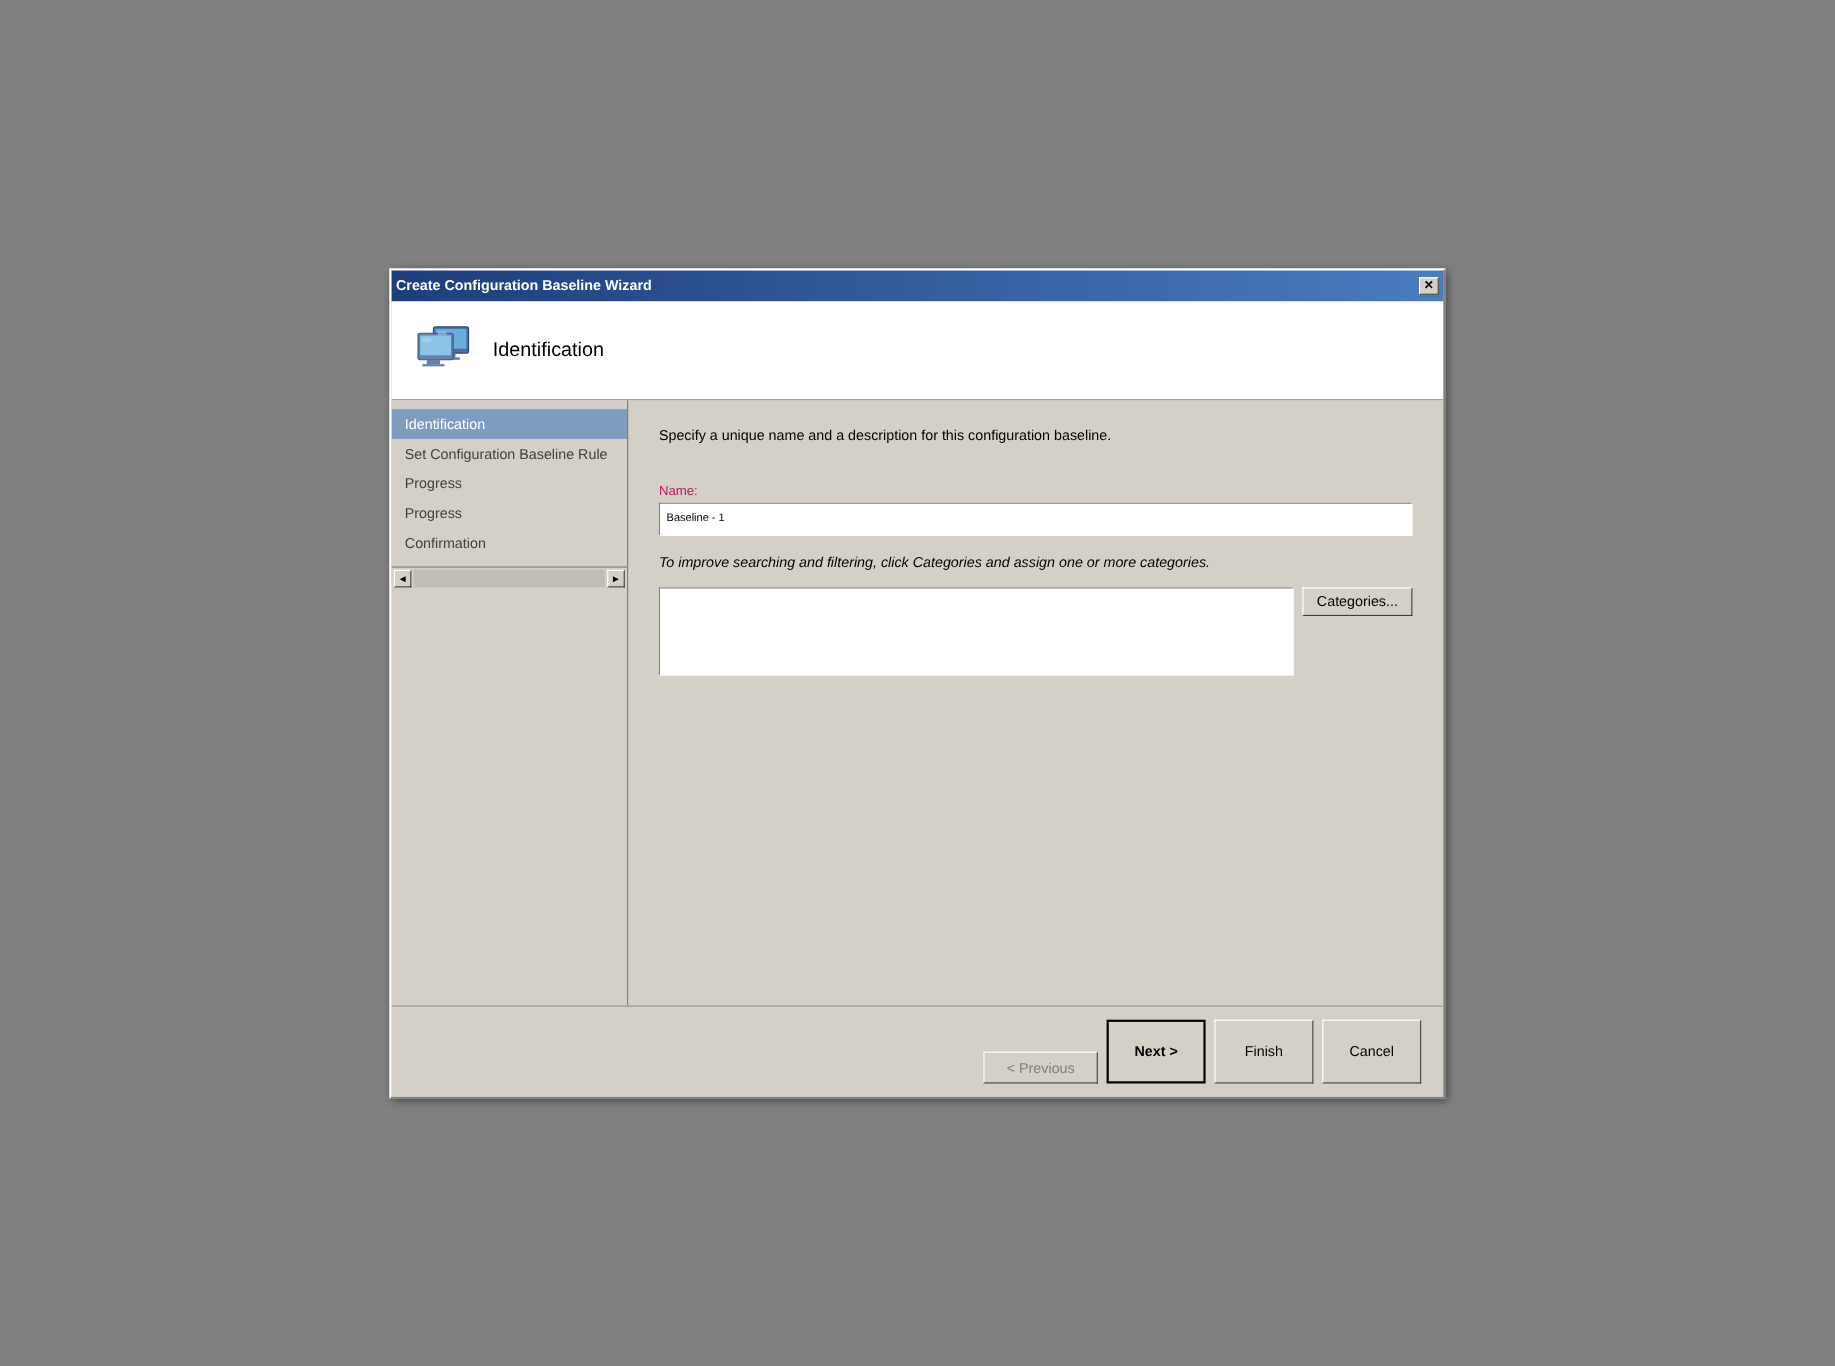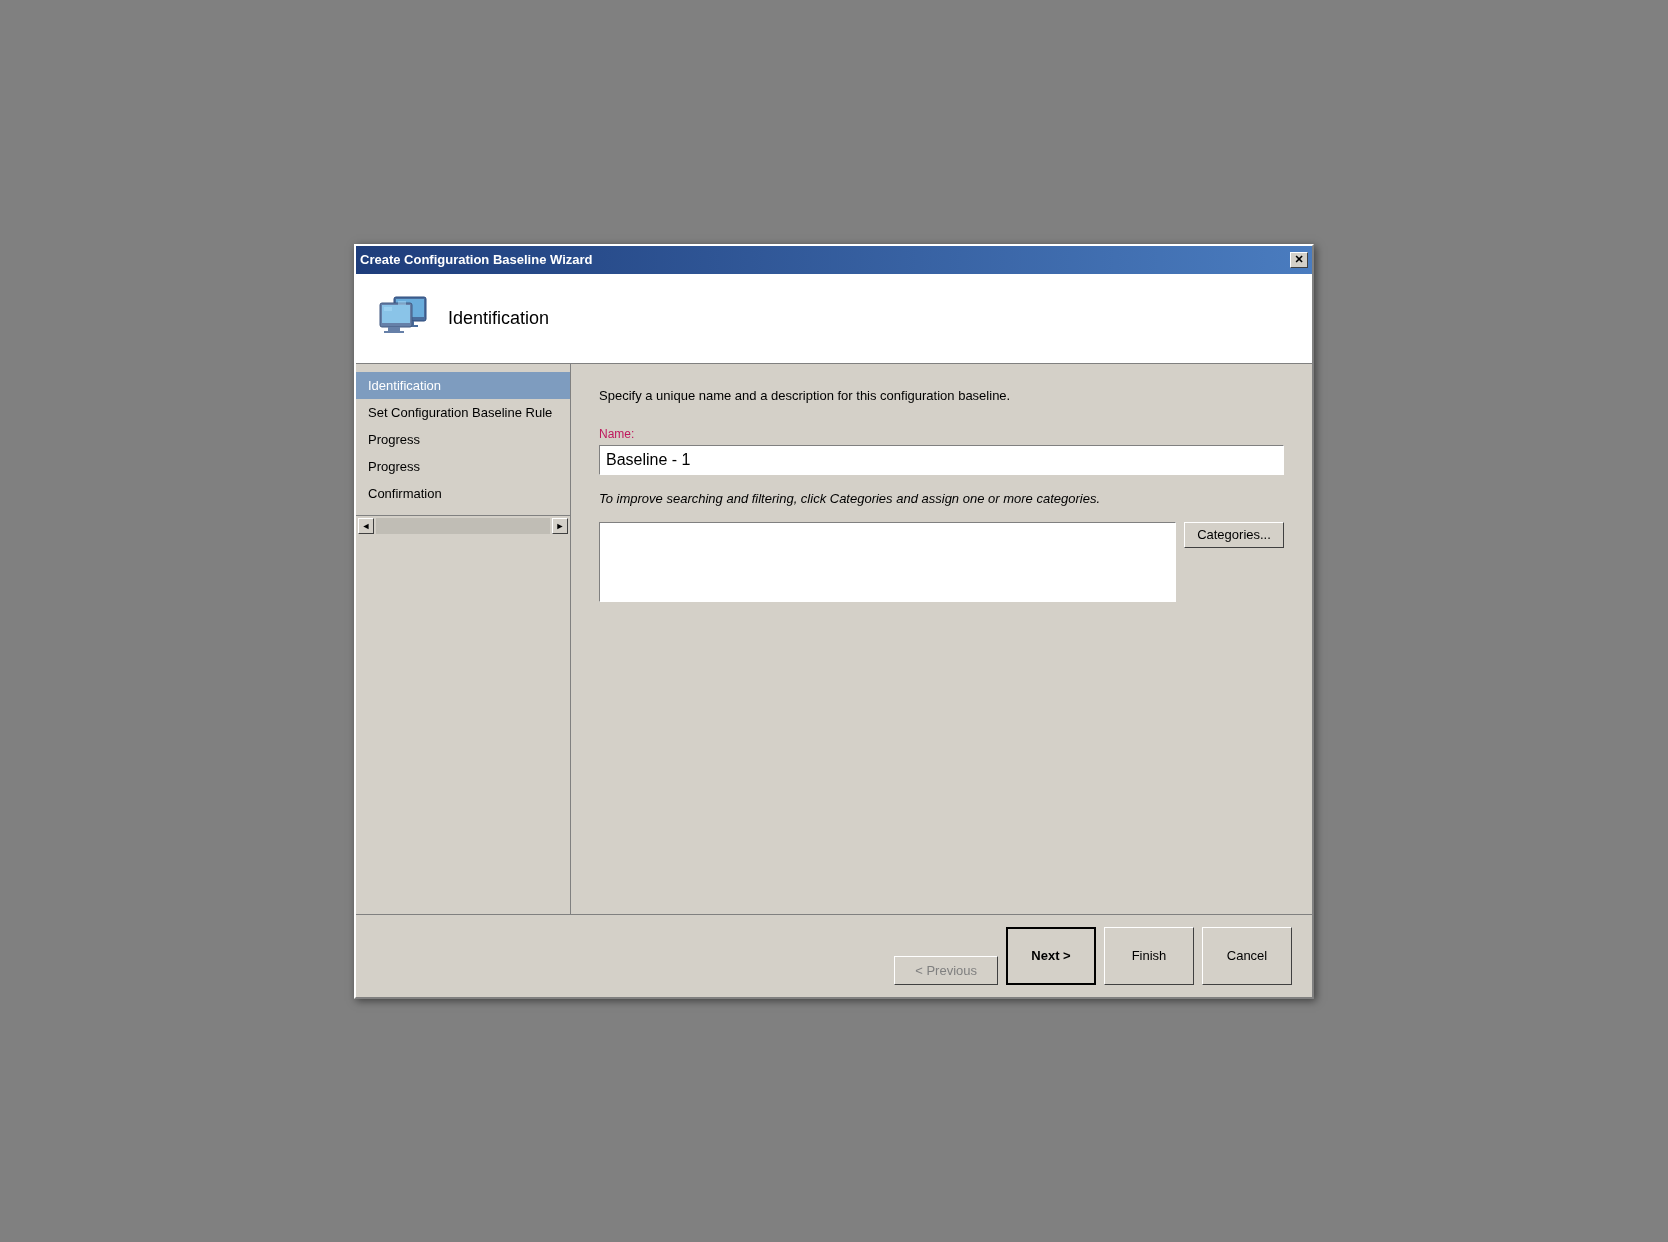--- a/index.html
+++ b/index.html
@@ -85,21 +85,21 @@
       width: 215px;
       background: #d4d0c8;
       border-right: 1px solid #808080;
       padding: 8px 0;
       overflow: hidden;
     }
 
     .sidebar-item {
       padding: 6px 12px;
       cursor: pointer;
-      color: #000000;
+      color: #404040;
       font-size: 13px;
       white-space: nowrap;
       overflow: hidden;
     }
 
     .sidebar-item.active {
       background: #7e9cbf;
       color: white;
     }
 
@@ -146,40 +146,40 @@
       background: #d4d0c8;
       padding: 24px 28px 20px 28px;
       display: flex;
       flex-direction: column;
       gap: 16px;
     }
 
     .instruction-text {
       font-size: 13px;
       color: #000;
-      margin-bottom: 8px;
+      margin-bottom: 20px;
     }
 
     .field-label {
       font-size: 12px;
       color: #be185d;
       margin-bottom: 4px;
     }
 
     .name-input {
       width: 100%;
       height: 28px;
       border: 1px solid;
       border-top-color: #808080;
       border-left-color: #808080;
       border-bottom-color: #ffffff;
       border-right-color: #ffffff;
       background: white;
       padding: 14px 6px;
-      font-size: 16px;
+      font-size: 10px;
       font-family: inherit;
     }
 
     .description-container {
       position: relative;
       width: 100%;
     }
 
     .description-textarea {
       width: 100%;

